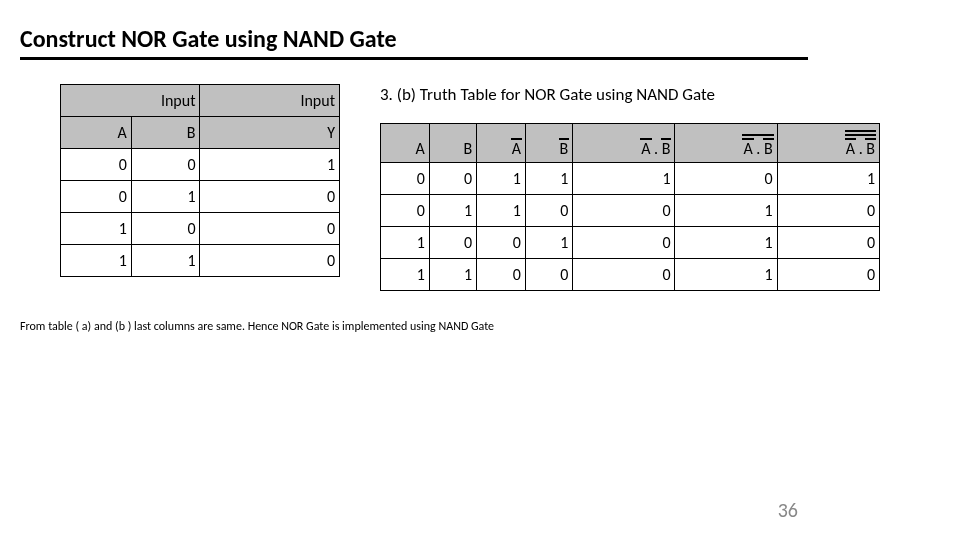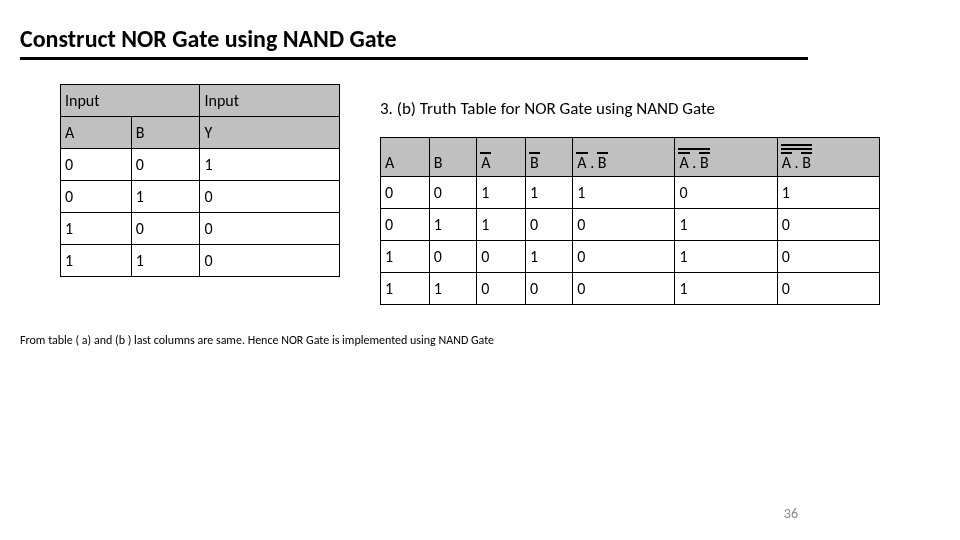--- a/index.html
+++ b/index.html
@@ -25,33 +25,33 @@
     border-bottom: 3px solid #000;
     padding-bottom: 4px;
     margin-bottom: 24px;
   }
   .dualcol {
     display: flex;
     gap: 40px;
     align-items: flex-start;
   }
   .col-left { width: 360px; }
-  .col-right { width: 520px; margin-top: 14px; }
+  .col-right { width: 520px; }
   .caption {
     font-size: 17px;
     margin-bottom: 18px;
   }
   table {
     border-collapse: collapse;
     background: #fff;
     width: 100%;
   }
   th, td {
     border: 1px solid #000;
-    text-align: left;
+    text-align: right;
     font-size: 16px;
     padding: 6px 4px;
     font-weight: 400;
   }
   th {
     background: #c0c0c0;
     font-weight: 400;
   }
   .left-table { margin-left: 40px; width: 280px; }
   .right-table { width: 500px; }
@@ -72,21 +72,21 @@
   .hdr-inner { position: relative; display: inline-block; padding: 12px 2px 2px 2px; }
   .conclusion {
     margin-top: 28px;
     font-size: 12px;
   }
   .page-num {
     position: absolute;
     right: 30px;
     bottom: 18px;
     color: #888;
-    font-size: 14px;
+    font-size: 20px;
   }
 </style>
 </head>
 <body>
 
 <div class="page">
 
   <div class="title">Construct NOR Gate using NAND Gate</div>
 
   <div class="dualcol">

